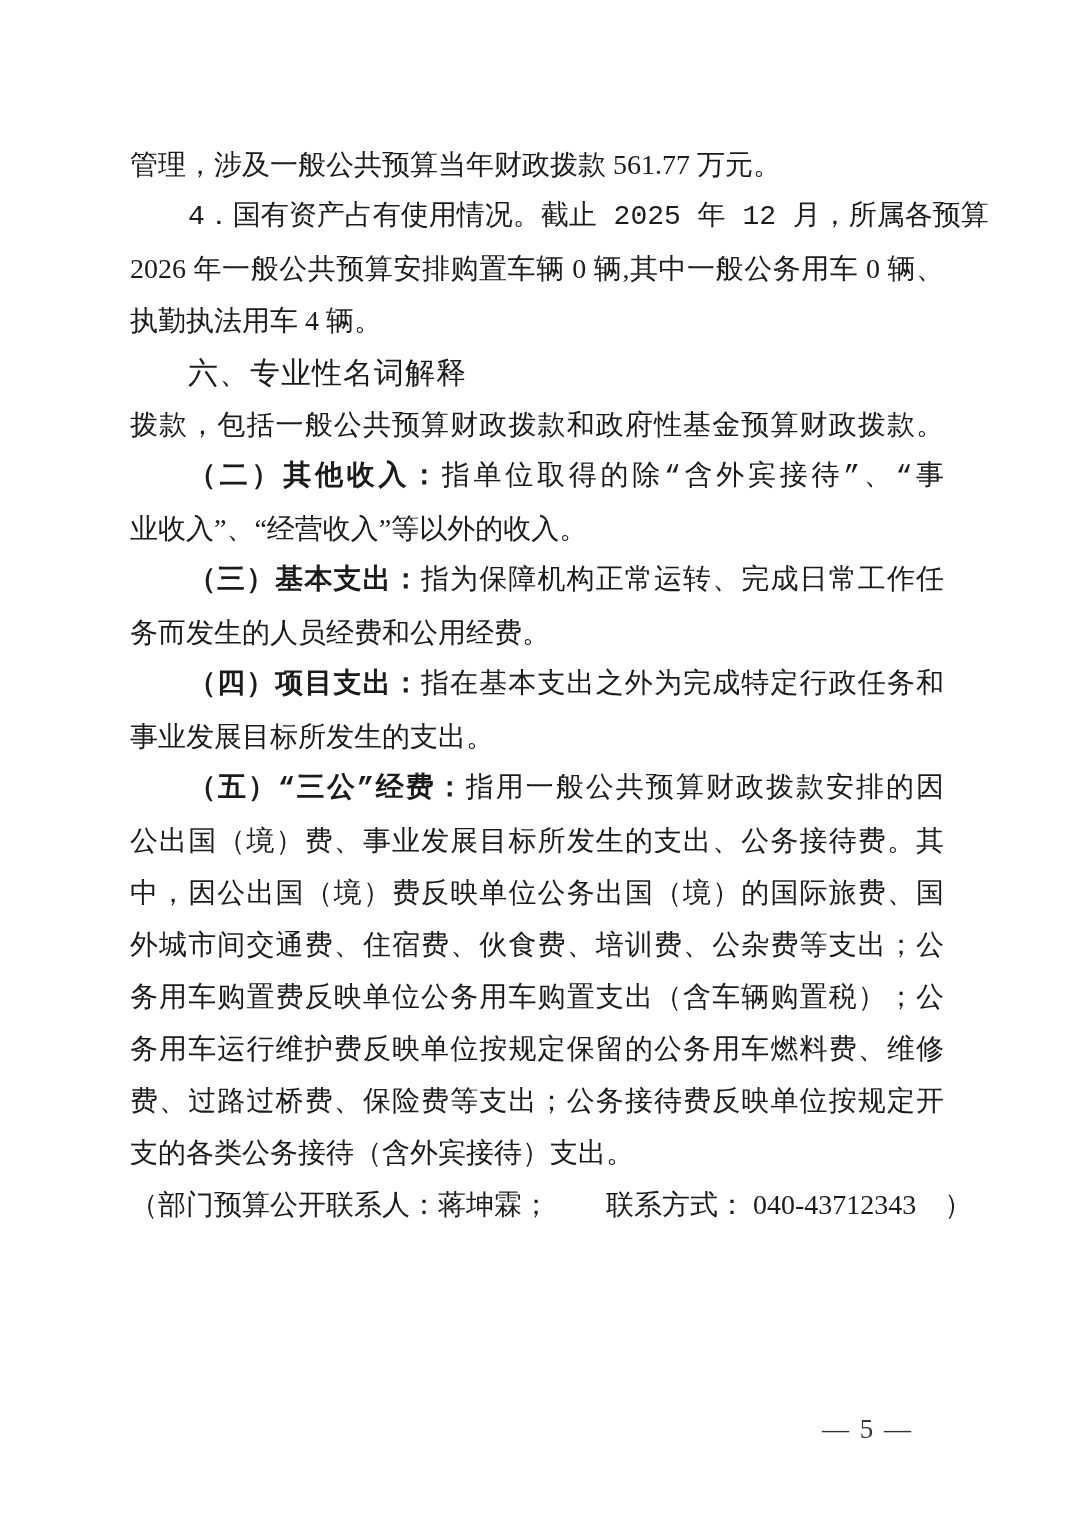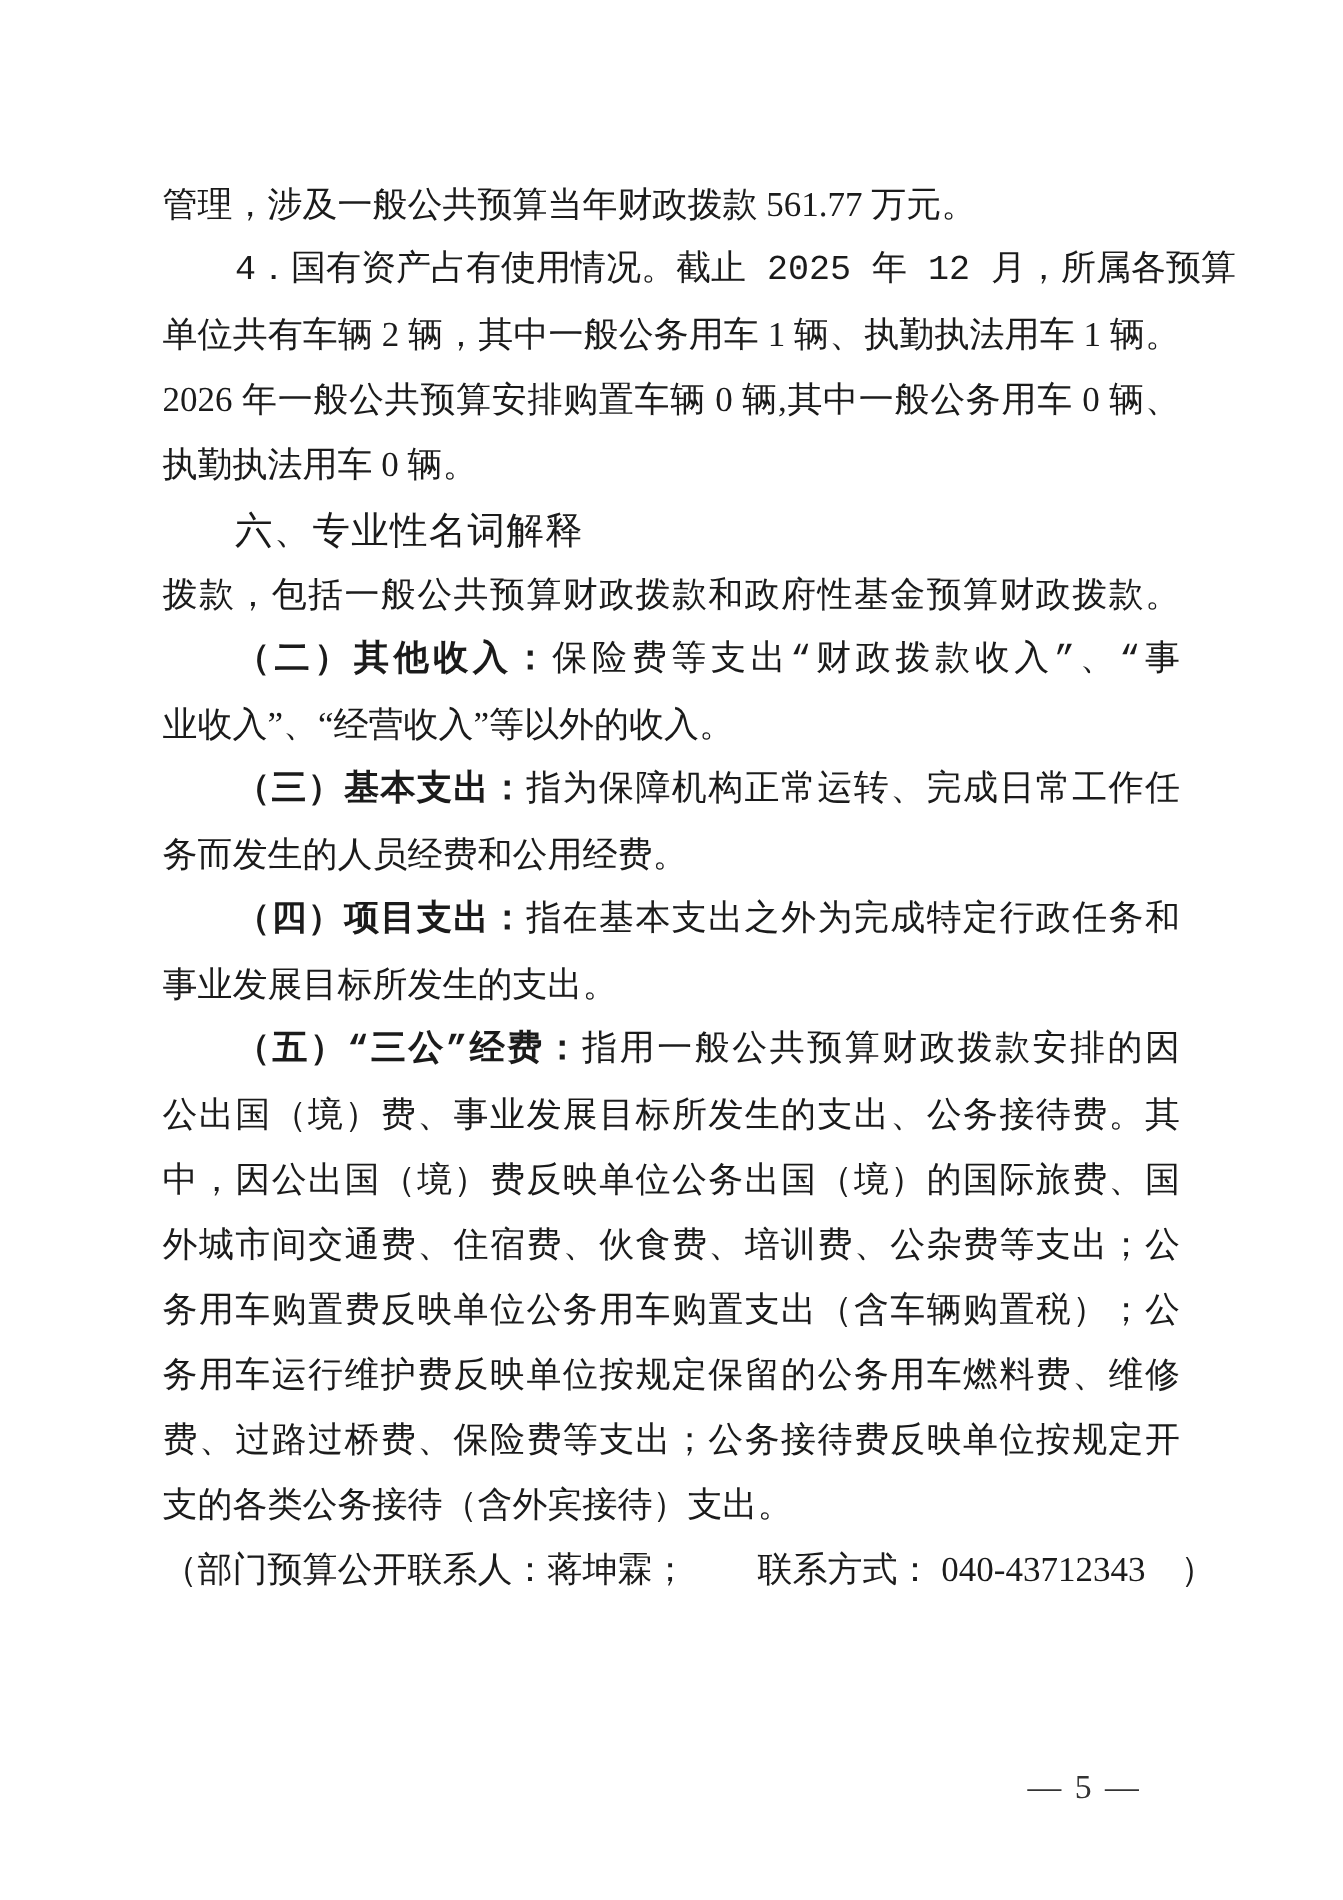--- a/index.html
+++ b/index.html
@@ -44,29 +44,28 @@
   }
 </style>
 </head>
 <body>
 
 <div class="page">
 
   <div class="ln"><span>管理，涉及一般公共预算当年财政拨款 561.77 万元。</span></div>
 
   <div class="ln ind j"><span>4．国有资产占有使用情况。截止 2025 年 12 月，所属各预算</span></div>
-  <div class="ln j"><span>单位共有车辆 2 辆，其中一般公务用车 1 辆、执勤执法用车 1 辆。</span></div>
   <div class="ln j"><span>2026 年一般公共预算安排购置车辆 0 辆,其中一般公务用车 0 辆、</span></div>
-  <div class="ln"><span>执勤执法用车 0 辆。</span></div>
+  <div class="ln"><span>执勤执法用车 4 辆。</span></div>
 
   <div class="ln ind heading"><span>六、专业性名词解释</span></div>
 
   <div class="ln j"><span>拨款，包括一般公共预算财政拨款和政府性基金预算财政拨款。</span></div>
 
-  <div class="ln ind j"><span class="b">（二）其他收入：</span><span>保险费等支出“财政拨款收入”、“事</span></div>
+  <div class="ln ind j"><span class="b">（二）其他收入：</span><span>指单位取得的除“含外宾接待”、“事</span></div>
   <div class="ln"><span>业收入”、“经营收入”等以外的收入。</span></div>
 
   <div class="ln ind j"><span class="b">（三）基本支出：</span><span>指为保障机构正常运转、完成日常工作任</span></div>
   <div class="ln"><span>务而发生的人员经费和公用经费。</span></div>
 
   <div class="ln ind j"><span class="b">（四）项目支出：</span><span>指在基本支出之外为完成特定行政任务和</span></div>
   <div class="ln"><span>事业发展目标所发生的支出。</span></div>
 
   <div class="ln ind j"><span class="b">（五）“三公”经费：</span><span>指用一般公共预算财政拨款安排的因</span></div>
   <div class="ln j"><span>公出国（境）费、事业发展目标所发生的支出、公务接待费。其</span></div>

